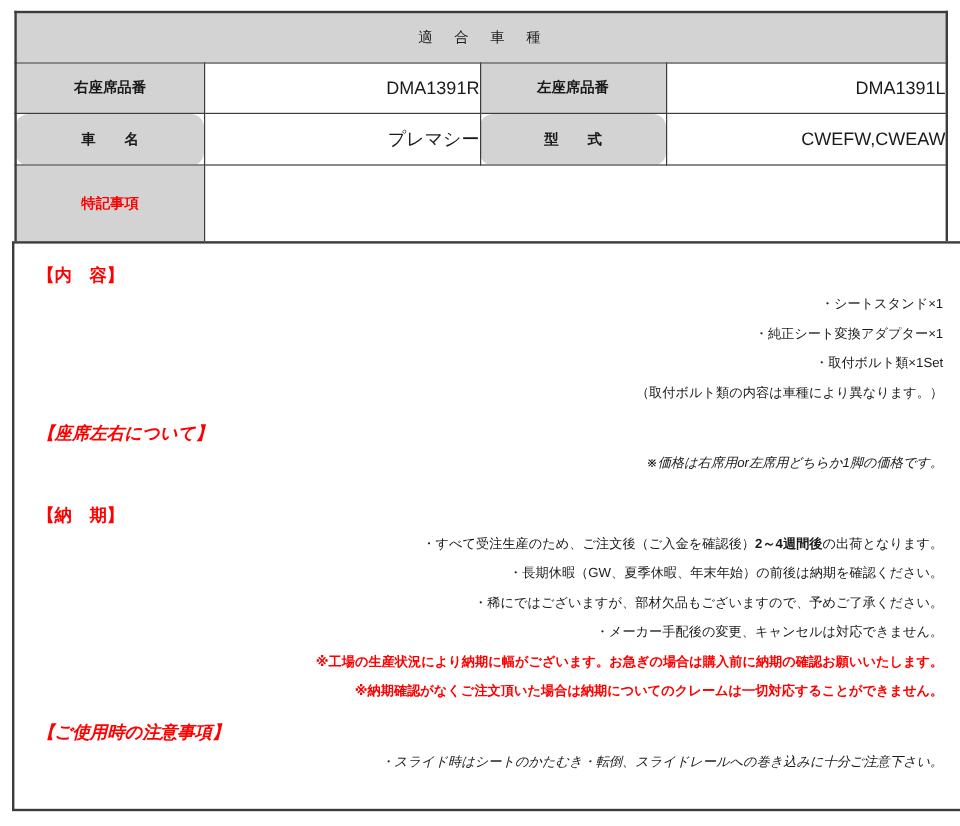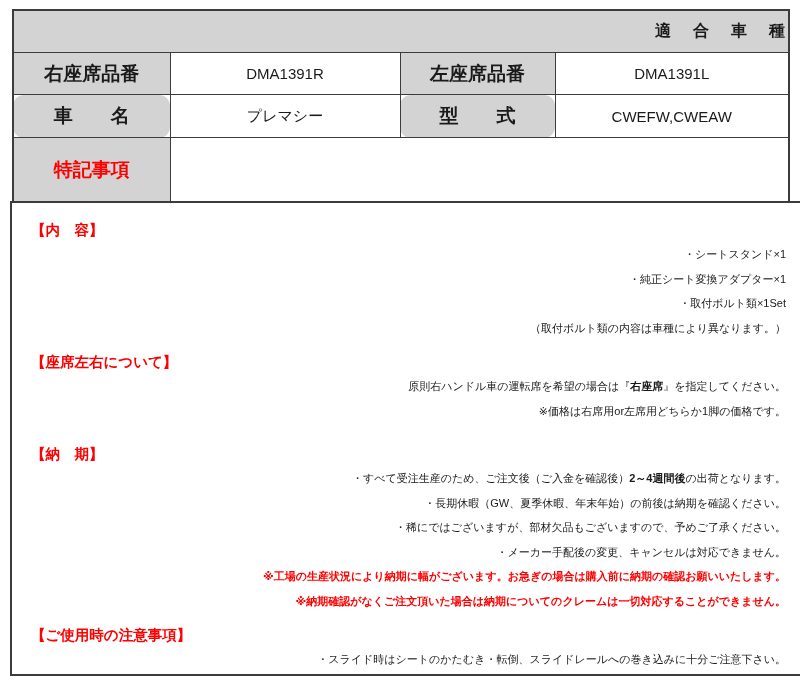--- a/index.html
+++ b/index.html
@@ -22,36 +22,36 @@
     border:2px solid var(--border);
   }
   table.spec td, table.spec th{
     border:1px solid var(--border);
     padding:0;
     overflow:hidden;
   }
   th.tbl-title{
     height:41px;
     background:var(--cell-gray);
-    font-size:16px;
-    font-weight:bold;
+    font-size:12px;
+    font-weight:normal;
     letter-spacing:3px;
-    text-align:right;
+    text-align:center;
   }
   td.lbl{
     background:var(--cell-gray);
-    font-size:19px;
+    font-size:12px;
     font-weight:bold;
     text-align:center;
     vertical-align:middle;
   }
   td.val{
     background:#ffffff;
     font-size:15px;
-    text-align:center;
+    text-align:right;
     vertical-align:middle;
     padding-left:6px;
   }
   tr.r1 td{height:41px;}
   tr.r2 td{height:42px;border-radius:11px;}
   tr.r3 td{height:63px;}
   td.lbl-red{color:var(--red);}
   
   .content-box{
     margin:-2px 0 0 10px;
@@ -72,21 +72,21 @@
   .sec .line{
     font-size:11px;
     line-height:24.5px;
     white-space:nowrap;
     text-align:right;
   }
   .sec .warn{
     color:var(--red);
     font-weight:bold;
   }
-  .sec-gap-s{margin-top:8px;}
+  .sec-gap-s{margin-top:8px;font-style:italic;}
   .sec-gap-l{margin-top:19px;}
   b{font-weight:bold;}
 </style>
 </head>
 <body>
 
 <table class="spec">
   <colgroup>
     <col style="width:157px">
     <col style="width:230px">
@@ -121,21 +121,20 @@
   <div class="sec">
     <div class="heading">【内　容】</div>
     <div class="line">・シートスタンド×1</div>
     <div class="line">・純正シート変換アダプター×1</div>
     <div class="line">・取付ボルト類×1Set</div>
     <div class="line">（取付ボルト類の内容は車種により異なります。）</div>
   </div>
 
   <div class="sec sec-gap-s">
     <div class="heading">【座席左右について】</div>
-    <div class="line"><span>原則右ハンドル車の運転席を希望の場合は『</span><b>右座席</b><span>』を指定してください。</span></div>
     <div class="line">※価格は右席用or左席用どちらか1脚の価格です。</div>
   </div>
 
   <div class="sec sec-gap-l">
     <div class="heading">【納　期】</div>
     <div class="line"><span>・すべて受注生産のため、ご注文後（ご入金を確認後）</span><b>2～4週間後</b><span>の出荷となります。</span></div>
     <div class="line">・長期休暇（GW、夏季休暇、年末年始）の前後は納期を確認ください。</div>
     <div class="line">・稀にではございますが、部材欠品もございますので、予めご了承ください。</div>
     <div class="line">・メーカー手配後の変更、キャンセルは対応できません。</div>
     <div class="line warn">※工場の生産状況により納期に幅がございます。お急ぎの場合は購入前に納期の確認お願いいたします。</div>

